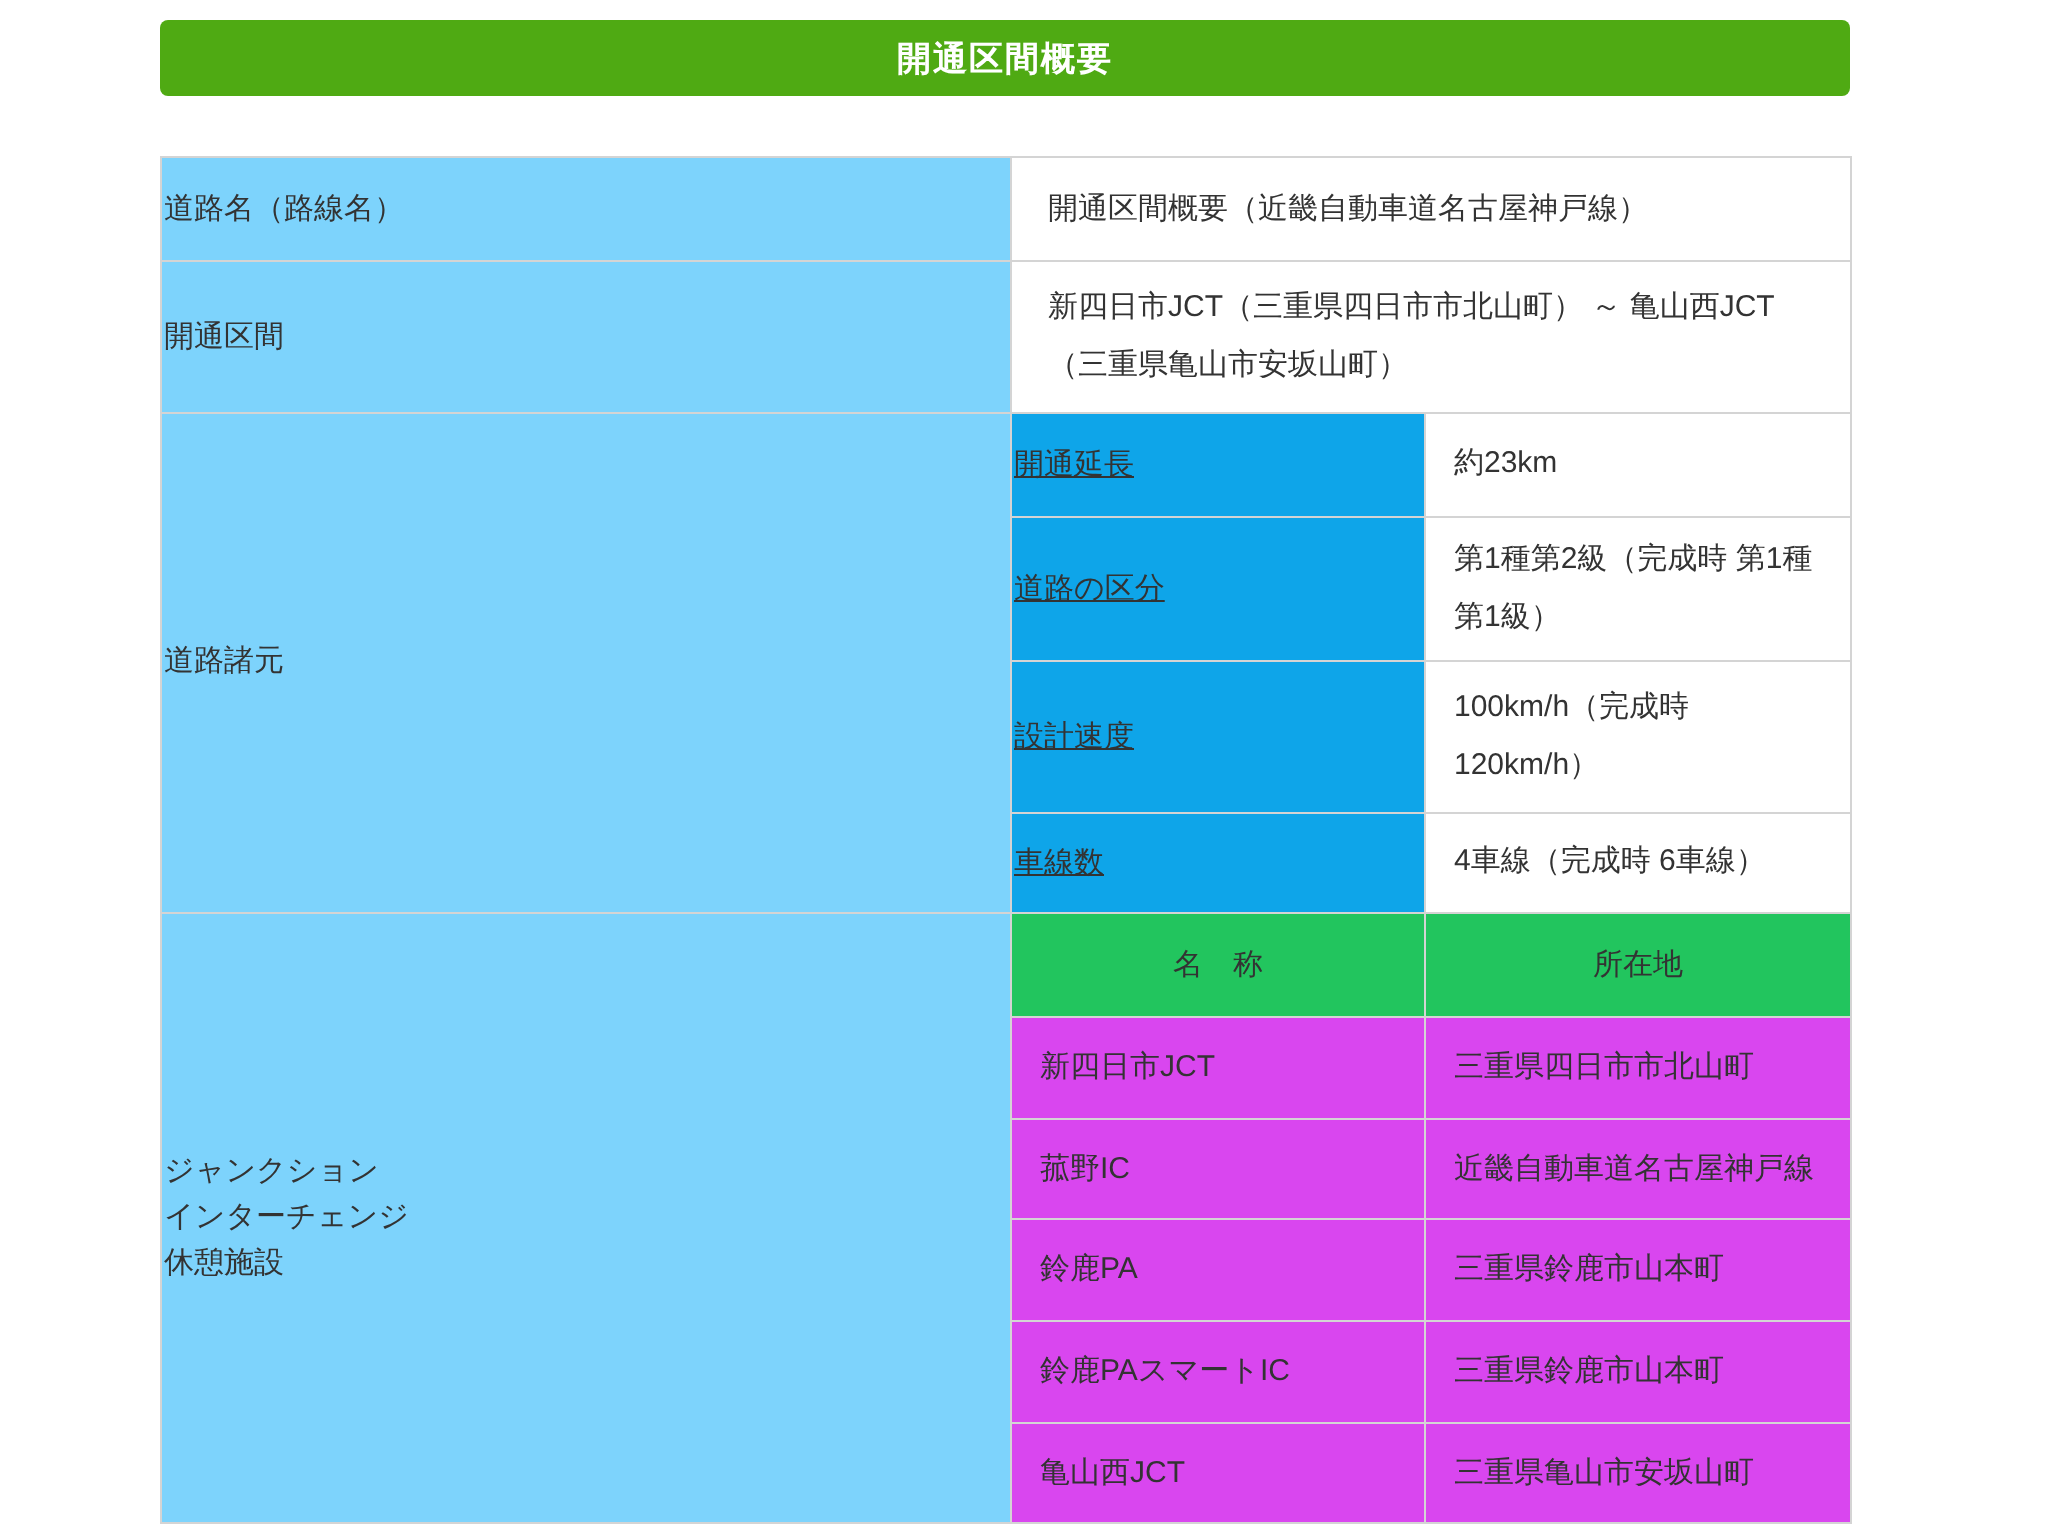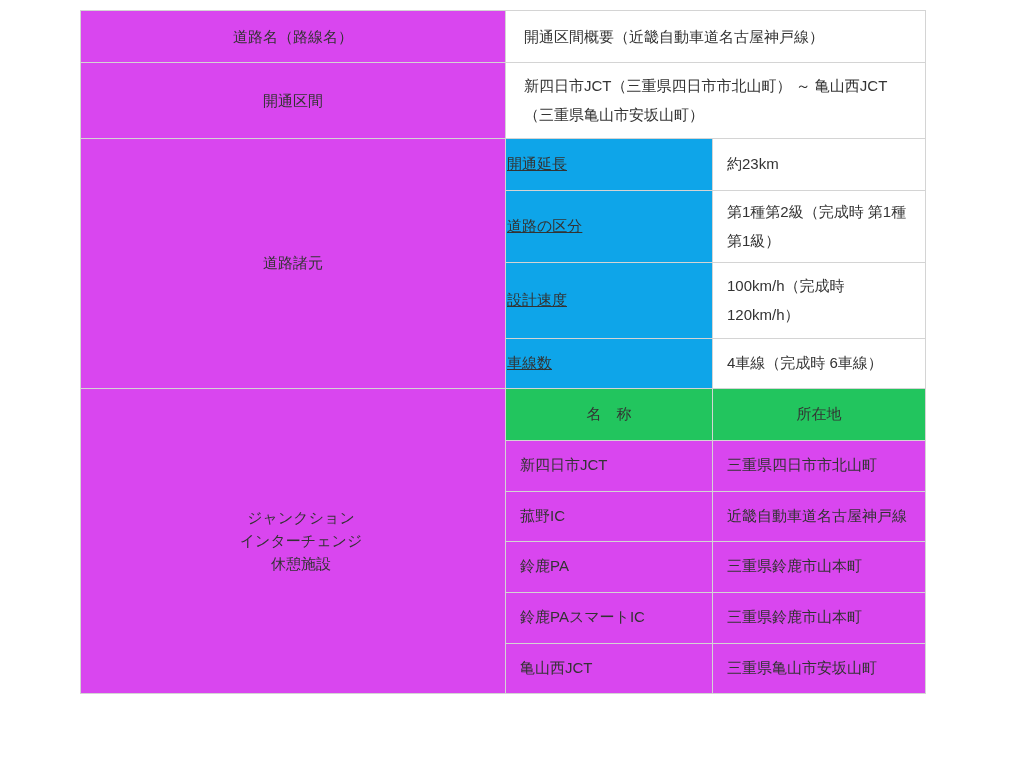--- a/index.html
+++ b/index.html
@@ -33,22 +33,21 @@
     table-layout: fixed;
   }
   table.overview td {
     border: 1px solid #d4d4d4;
     font-size: 15px;
     color: #333333;
     vertical-align: middle;
     overflow: hidden;
   }
   td.cat {
-    background: #d946ef;
-    text-align: center;
+    background: #7dd3fc;
     line-height: 1.55;
   }
   td.valspan {
     background: #ffffff;
     text-align: left;
     padding: 8px 18px;
     line-height: 1.95;
   }
   td.sub {
     background: #0ea5e9;
@@ -63,27 +62,30 @@
   }
   td.subhead {
     background: #22c55e;
     text-align: center;
   }
   td.name, td.loc {
     background: #d946ef;
     text-align: left;
     padding: 8px 14px;
   }
-  .cat-line { display: block; margin-left: 16px; }
+  .cat-line { display: block; }
 </style>
 </head>
 <body>
 
 <div class="wrap">
 
+  <div class="title-bar">
+    <span class="title">開通区間概要</span>
+  </div>
 
   <table class="overview">
     <colgroup>
       <col style="width:425px">
       <col style="width:207px">
       <col style="width:213px">
     </colgroup>
     <tbody>
 
       <tr style="height:52px;">

